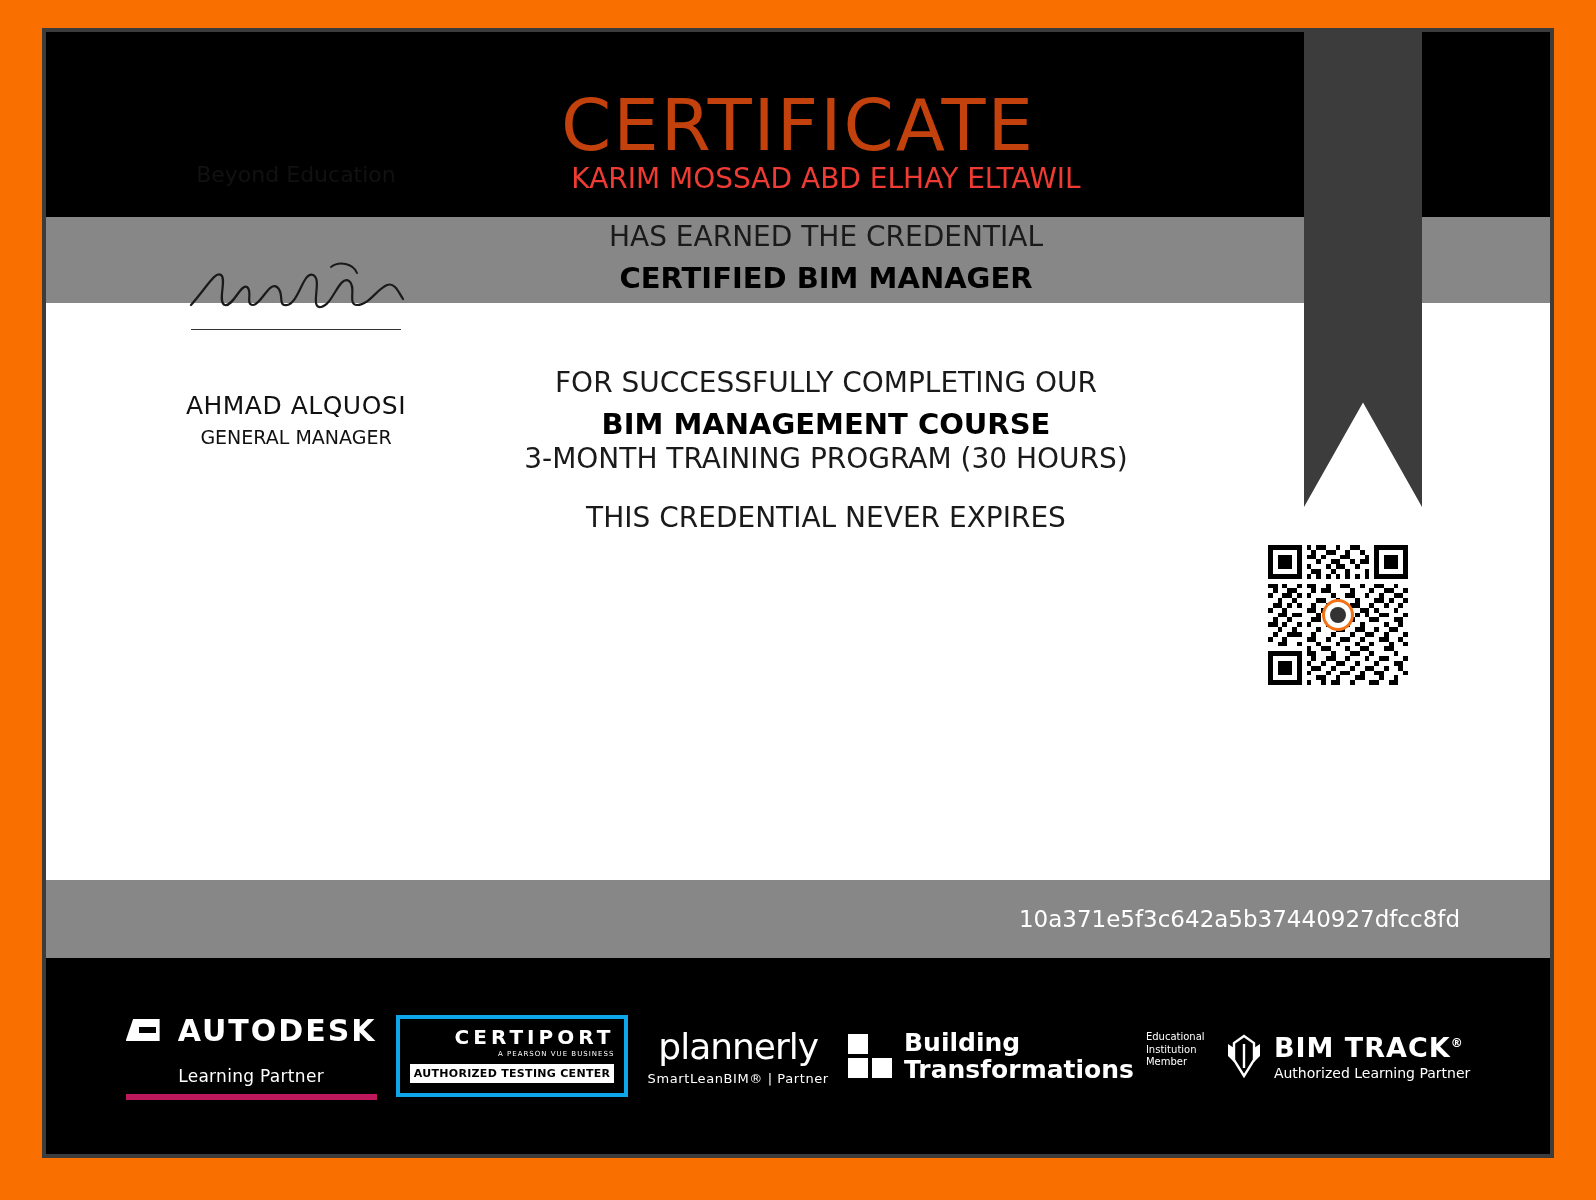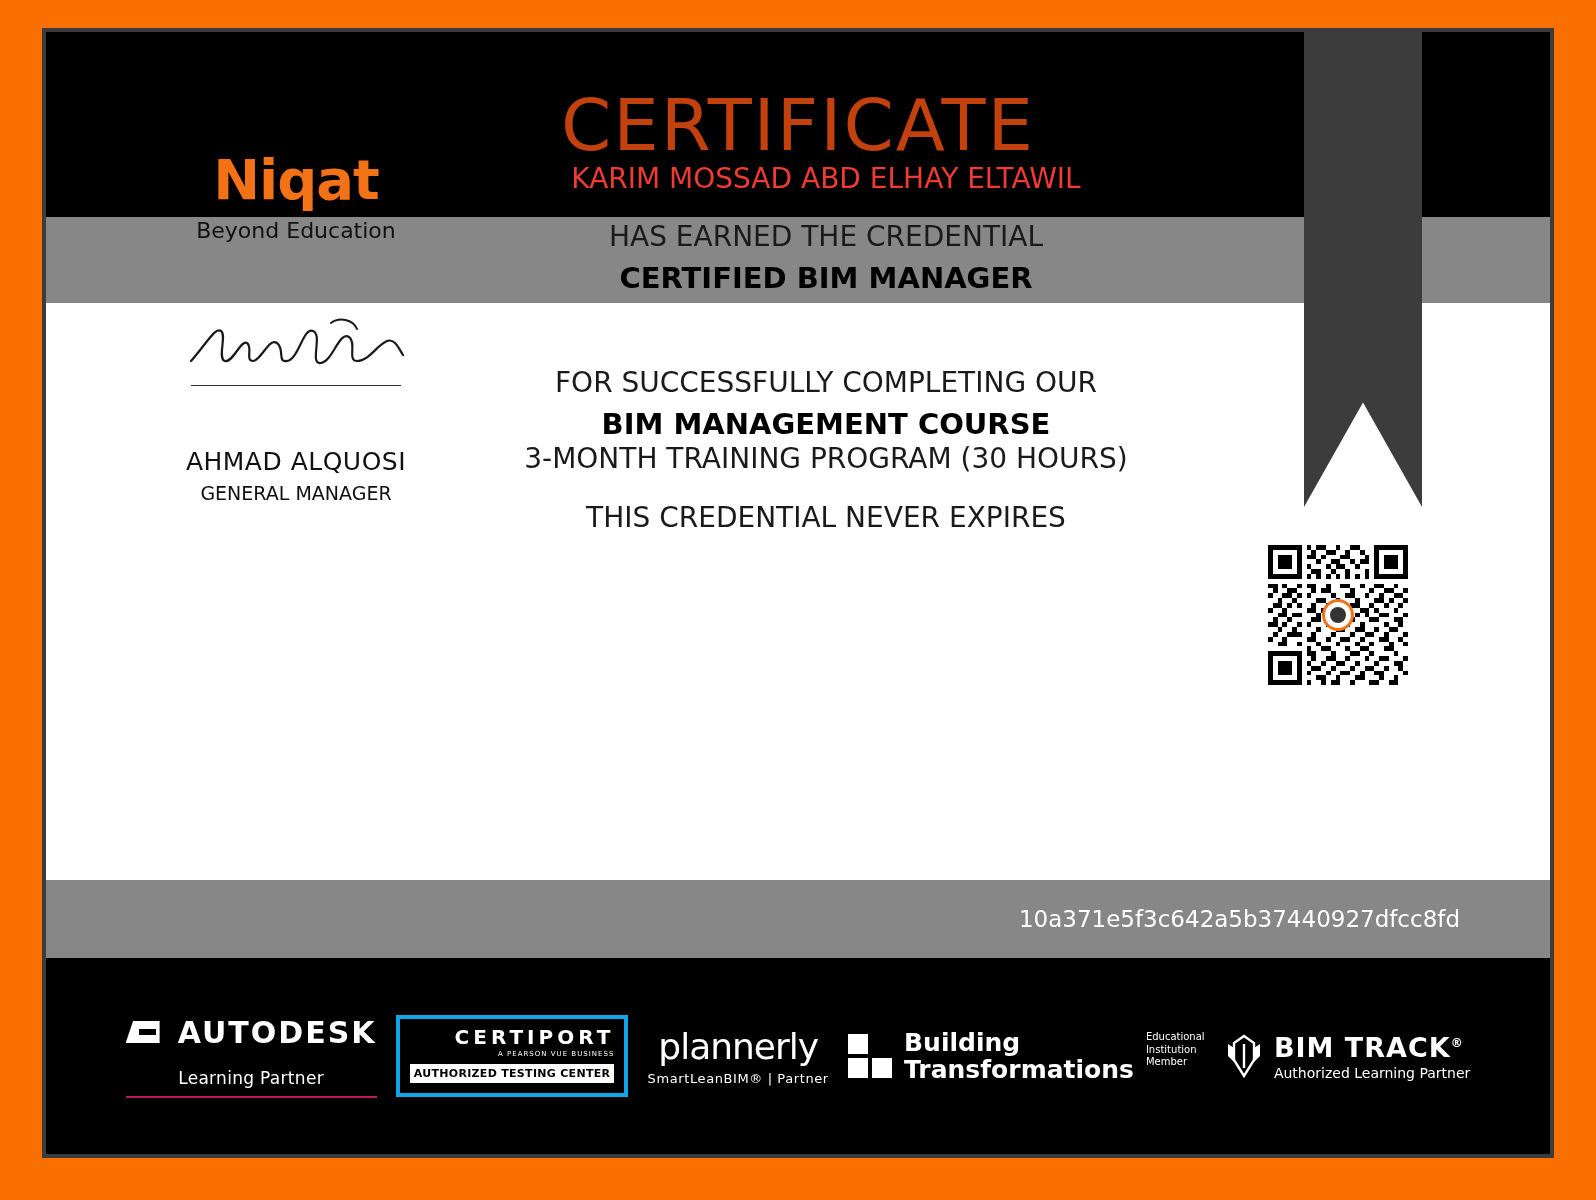--- a/index.html
+++ b/index.html
@@ -268,21 +268,21 @@
     left: 38%;
     top: 38%;
     width: 50%;
     height: 26%;
     background: #000;
   }
   .p-autodesk-sub {
     font-size: 17px;
     margin-top: 18px;
     letter-spacing: 0.3px;
-    border-bottom: 2px solid #be185d;
+    border-bottom: 6px solid #be185d;
     padding-bottom: 8px;
   }
   .p-certiport {
     border: 4px solid #0ea5e9;
     padding: 6px 10px 10px 10px;
     text-align: right;
   }
   .p-certiport .cp-main {
     font-size: 20px;
     letter-spacing: 4px;
@@ -374,21 +374,20 @@
         <div class="cert-title">CERTIFICATE</div>
       </div>
 
       <div class="grey-band-top"></div>
 
       <div class="body-white"></div>
 
       <div class="ribbon"></div>
 
       <div class="left-col">
-        <div class="niqat-logo">Niqat</div>
         <div class="niqat-tag">Beyond Education</div>
 
         <div class="signature-area">
           <svg class="signature-svg" width="230" height="70" viewBox="0 0 230 70">
             <path d="M10 52 C 26 34, 34 18, 40 22 C 46 26, 36 50, 44 52 C 52 54, 60 30, 66 34 C 72 38, 64 52, 72 52 C 80 52, 88 28, 96 34 C 104 40, 96 54, 106 52 C 118 50, 122 18, 132 22 C 142 26, 128 56, 140 54 C 152 52, 158 22, 168 28 C 176 33, 166 52, 176 52 C 188 52, 196 36, 206 32 C 214 29, 218 40, 222 46" fill="none" stroke="#1a1a1a" stroke-width="2.2" stroke-linecap="round"></path>
             <path d="M150 14 C 158 8, 172 10, 176 20" fill="none" stroke="#1a1a1a" stroke-width="2" stroke-linecap="round"></path>
           </svg>
           <div class="sig-line"></div>
         </div>
 

